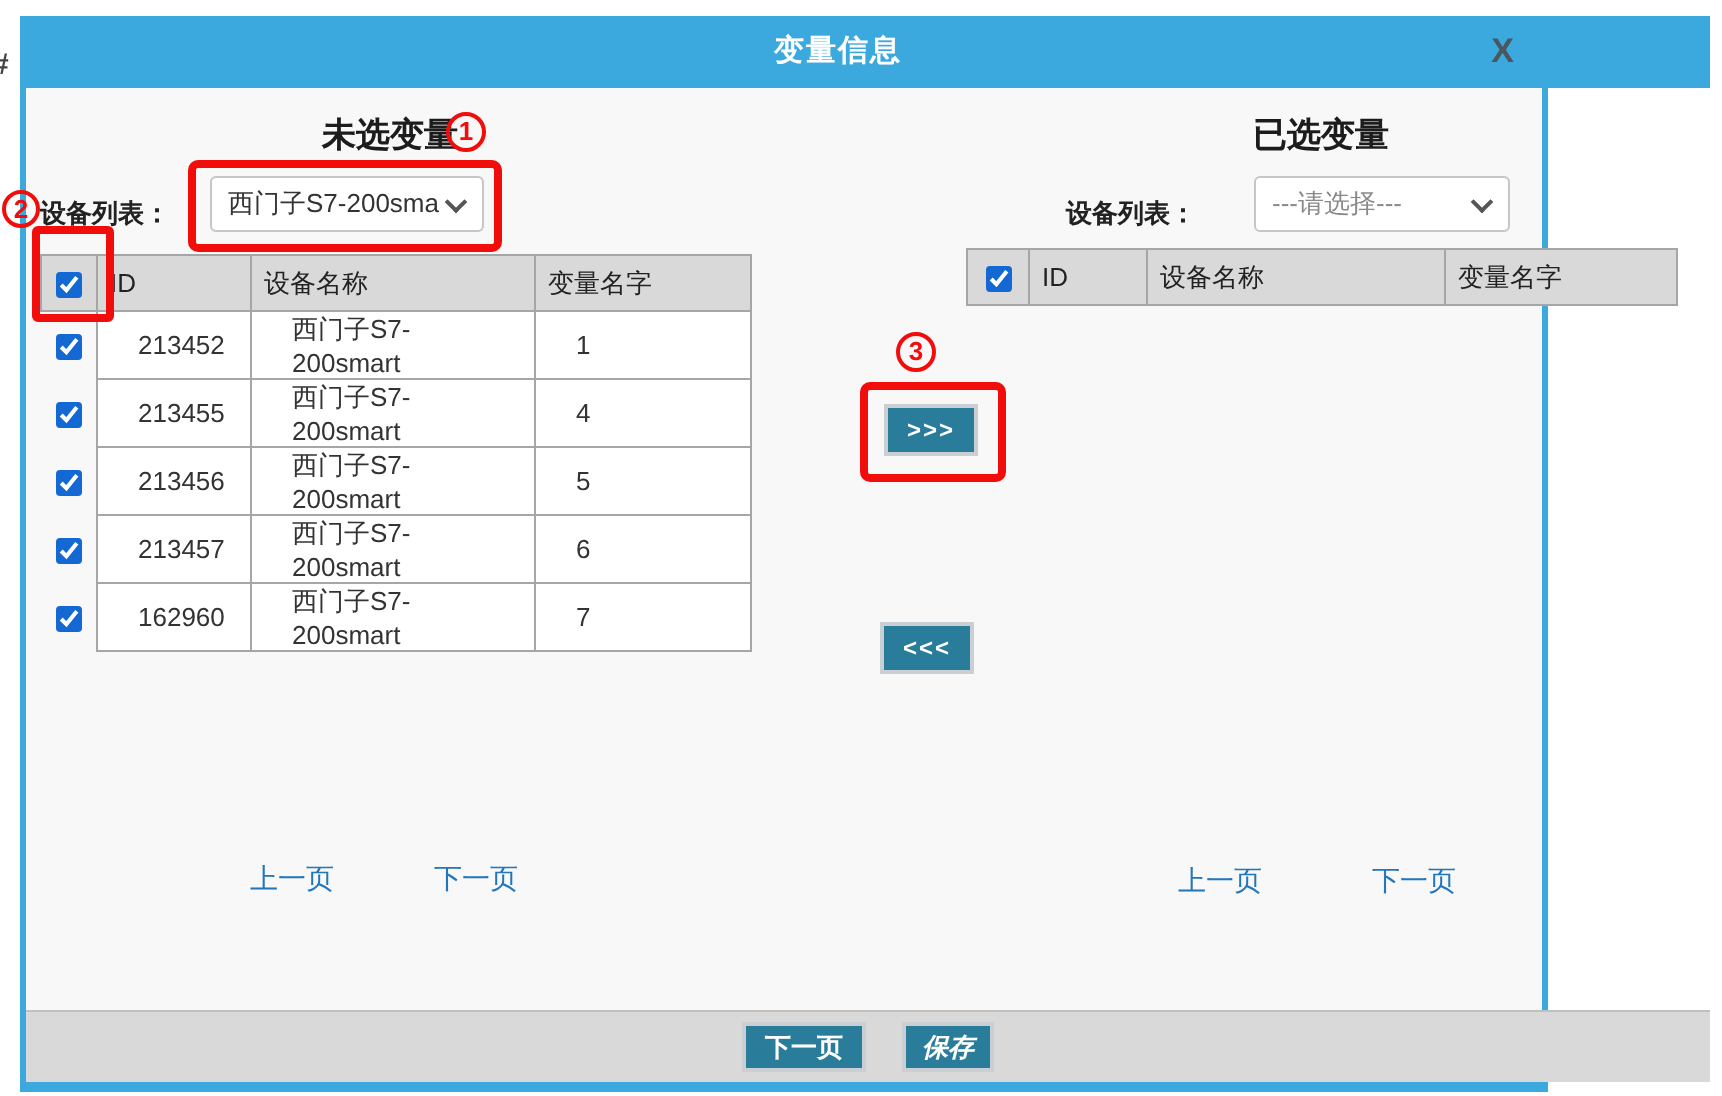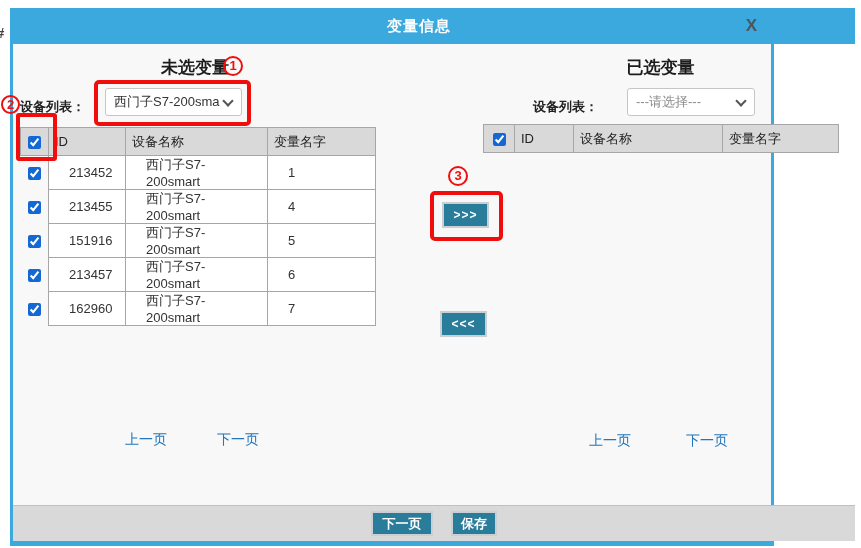--- a/index.html
+++ b/index.html
@@ -69,21 +69,21 @@
   .btn-right-arrows { left:429px; top:194px; width:47px; height:26px; line-height:22px; }
   .btn-left-arrows  { left:427px; top:303px; width:47px; height:26px; line-height:22px; }
 
   .footer {
     position:absolute; left:0; bottom:0; width:842px; height:36px;
     background:#D9D9D9; border-top:1px solid #c0c0c0;
     display:flex; justify-content:center; align-items:center; gap:18px;
   }
   .footer .teal-btn { position:static; font-size:13px; letter-spacing:0; }
   .btn-next { width:62px; height:25px; line-height:21px; }
-  .btn-save { width:46px; height:25px; line-height:21px; }
+  .btn-save { width:46px; height:25px; line-height:21px;font-style:italic; }
 
   .ann-circle {
     position:absolute; width:20px; height:20px; border:2px solid #F20D0D; border-radius:50%;
     color:#F20D0D; font-size:13px; font-weight:bold; text-align:center; line-height:16px;
     background:transparent; z-index:30;
   }
   .circle-1 { left:210px; top:48px; }
   .circle-2 { left:-12px; top:87px; width:19px; height:19px; line-height:15px; }
   .circle-3 { left:435px; top:158px; }
   .ann-box { position:absolute; border:4px solid #F20D0D; border-radius:5px; background:transparent; z-index:20; pointer-events:none; }
@@ -129,21 +129,21 @@
             <td>1</td>
           </tr>
           <tr>
             <td class="cb"><input type="checkbox" checked="" style=""></td>
             <td>213455</td>
             <td>西门子S7-200smart</td>
             <td>4</td>
           </tr>
           <tr>
             <td class="cb"><input type="checkbox" checked="" style=""></td>
-            <td>151916</td>
+            <td>213456</td>
             <td>西门子S7-200smart</td>
             <td>5</td>
           </tr>
           <tr>
             <td class="cb"><input type="checkbox" checked="" style=""></td>
             <td>213457</td>
             <td>西门子S7-200smart</td>
             <td>6</td>
           </tr>
           <tr>

